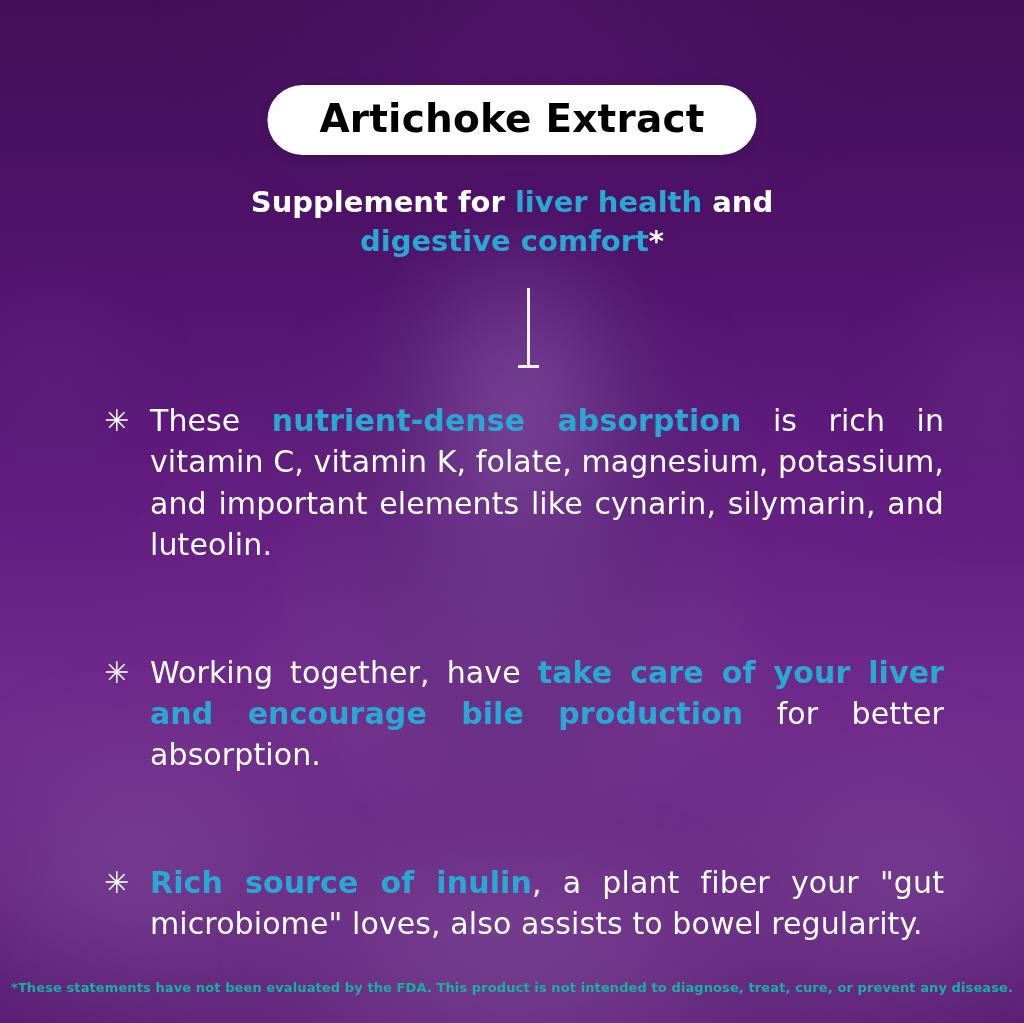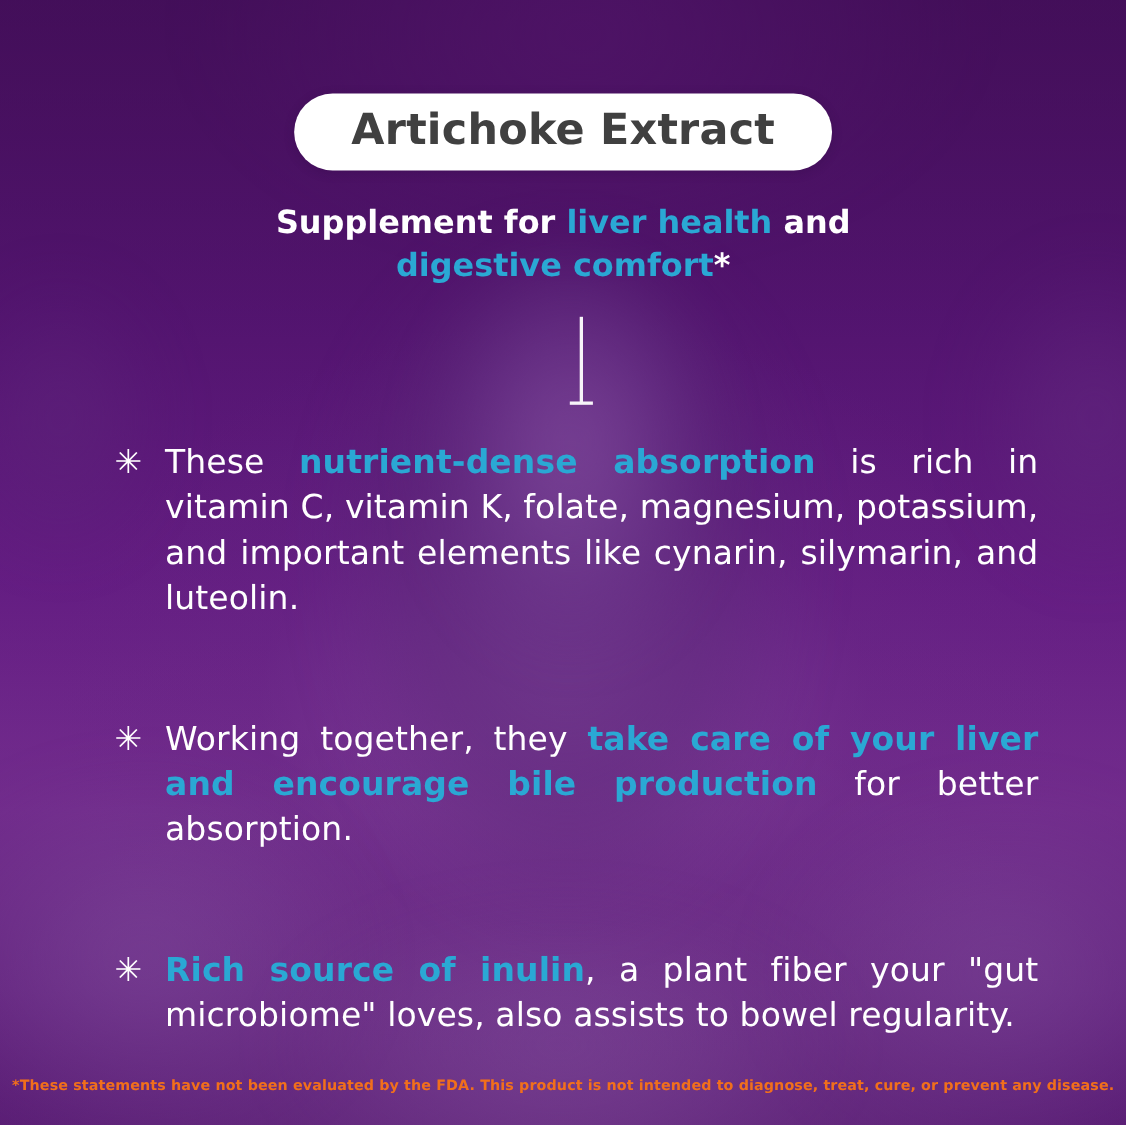--- a/index.html
+++ b/index.html
@@ -104,21 +104,21 @@
     background: #ffffff;
     border-radius: 40px;
     padding: 14px 52px 17px;
     box-shadow: 0 2px 10px rgba(30,0,45,0.18);
   }
   .title-pill .title-text {
     font-family: "DejaVu Sans", sans-serif;
     font-weight: bold;
     font-size: 39px;
     letter-spacing: 0.2px;
-    color: #404040;
+    color: #000000;
     line-height: 1;
     white-space: nowrap;
   }
 
   .subtitle {
     position: absolute;
     top: 183px;
     left: 0; right: 0;
     text-align: center;
     font-weight: bold;
@@ -181,21 +181,21 @@
   .bullet-text .accent { font-weight: bold; }
 
   #bullet-1 { margin-bottom: 86px; }
   #bullet-2 { margin-bottom: 86px; }
 
   .disclaimer {
     position: absolute;
     bottom: 28px;
     left: 0; right: 0;
     text-align: center;
-    color: #f97316;
+    color: #14b8a6;
     font-size: 13px;
     font-weight: 600;
     letter-spacing: 0.1px;
     opacity: 0.95;
   }
 </style>
 </head>
 <body>
 
 <div id="card">
@@ -230,21 +230,21 @@
       <div class="bullet" id="bullet-1">
         <div class="bullet-marker">✳</div>
         <div class="bullet-text">
           <span>These </span><span class="accent">nutrient-dense absorption</span><span> is rich in vitamin C, vitamin K, folate, magnesium, potassium, and important elements like cynarin, silymarin, and luteolin.</span>
         </div>
       </div>
 
       <div class="bullet" id="bullet-2">
         <div class="bullet-marker">✳</div>
         <div class="bullet-text">
-          <span>Working together, they </span><span class="accent">take care of your liver and encourage bile production</span><span> for better absorption.</span>
+          <span>Working together, have </span><span class="accent">take care of your liver and encourage bile production</span><span> for better absorption.</span>
         </div>
       </div>
 
       <div class="bullet" id="bullet-3">
         <div class="bullet-marker">✳</div>
         <div class="bullet-text">
           <span class="accent">Rich source of inulin</span><span>, a plant fiber your "gut microbiome" loves, also assists to bowel regularity.</span>
         </div>
       </div>
 

